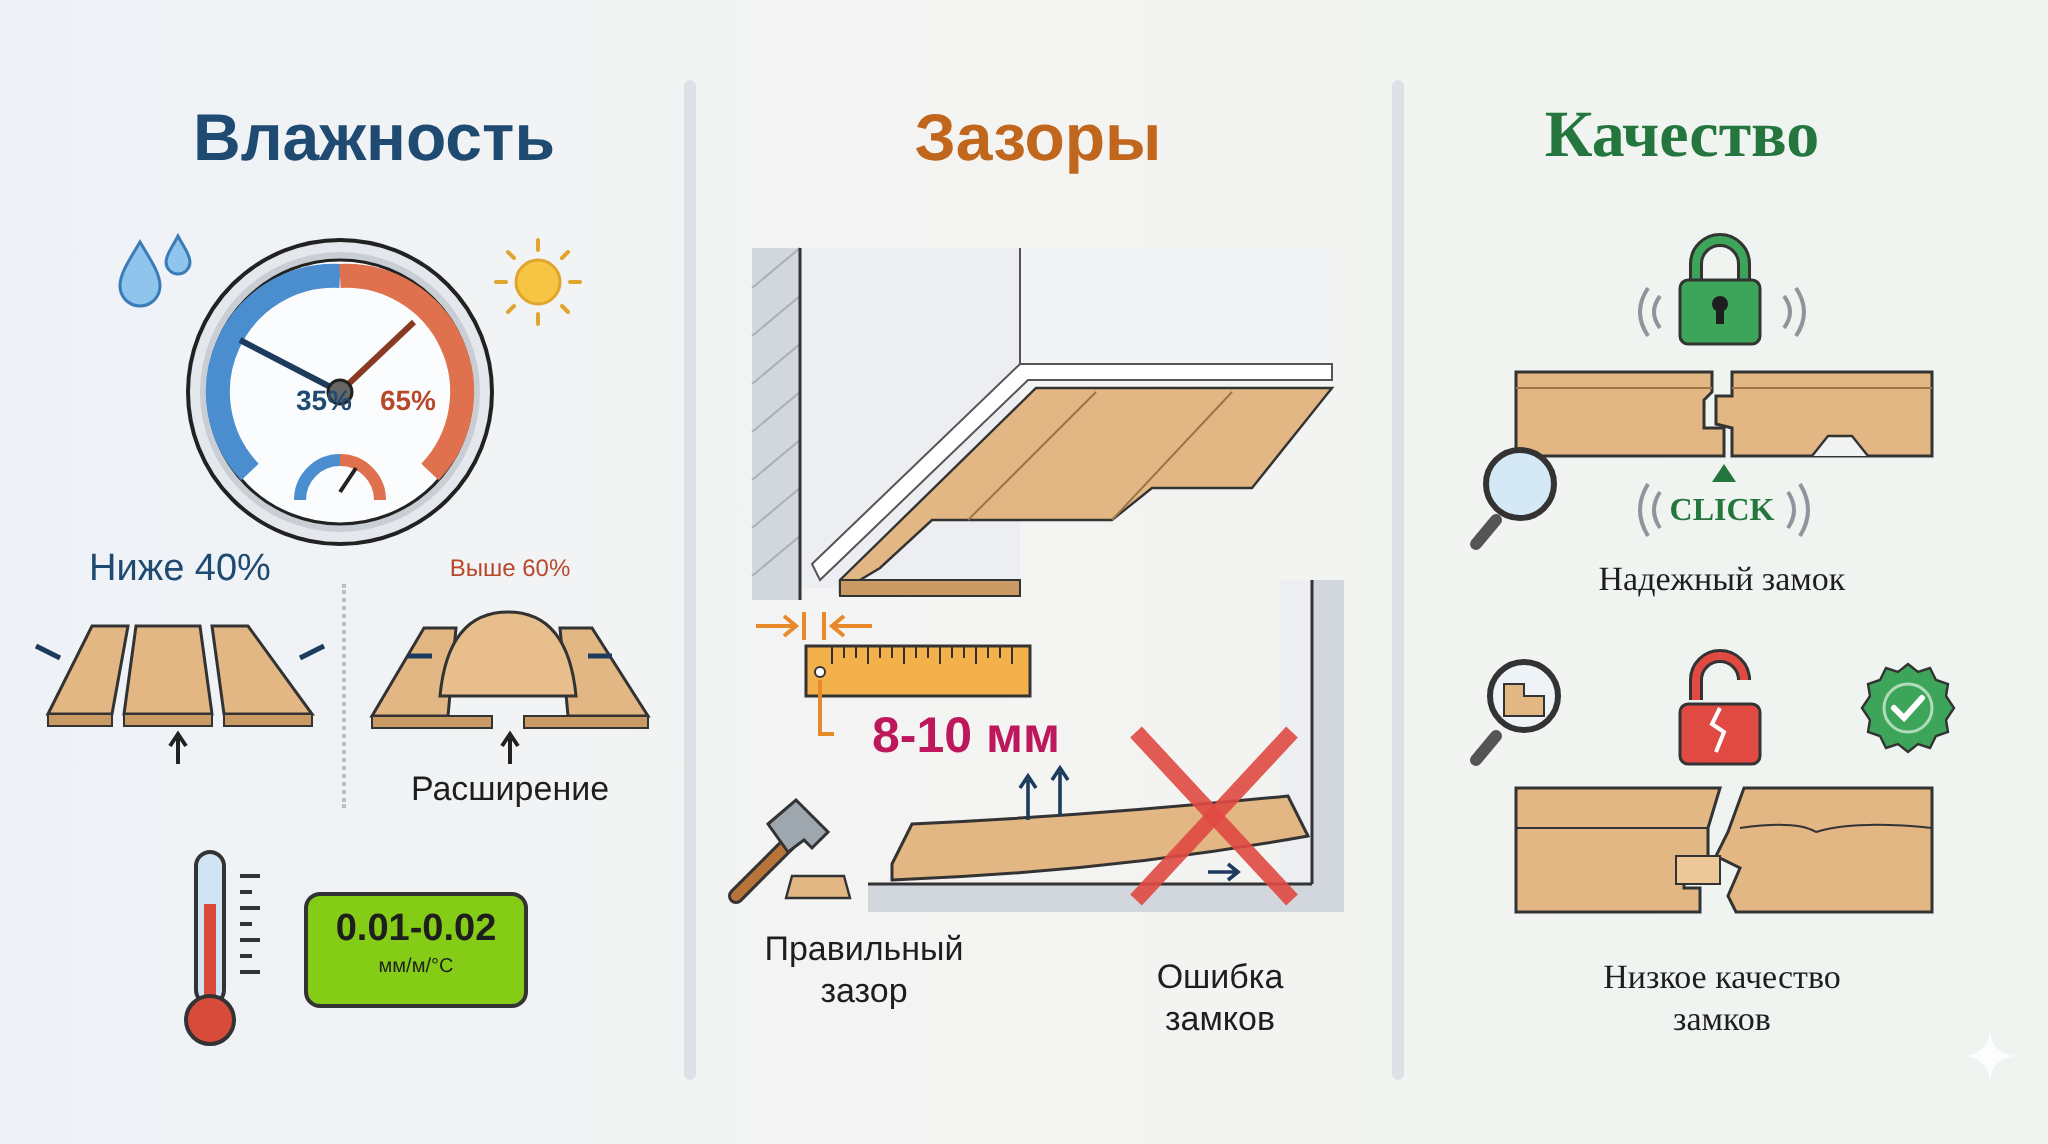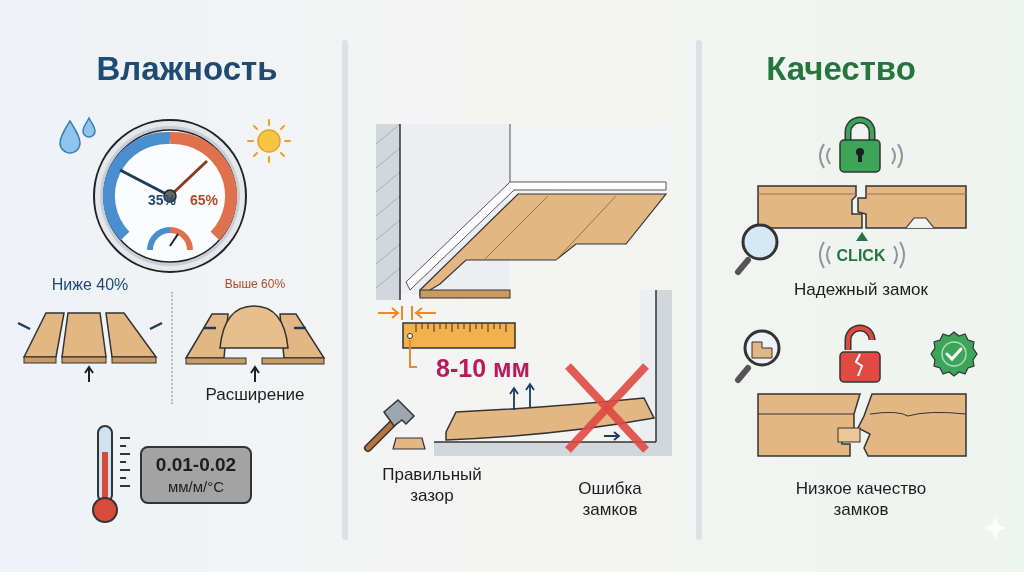--- a/index.html
+++ b/index.html
@@ -5,21 +5,21 @@
   * { box-sizing: border-box; margin: 0; padding: 0; }
   html, body { width: 1024px; height: 572px; overflow: hidden; }
   body {
     font-family: "Liberation Sans", "DejaVu Sans", sans-serif;
     background: linear-gradient(90deg, #eef2f7 0%, #f4f4f2 50%, #eef4f0 100%);
     position: relative;
   }
   .panel { position: absolute; top: 0; height: 572px; }
   .p1 { left: 0; width: 342px; }
   .p2 { left: 342px; width: 354px; }
-  .p3 { left: 696px; width: 290px; }
+  .p3 { left: 696px; width: 290px; font-family: Liberation Serif, serif; }
   .divider {
     position: absolute; top: 40px; width: 6px; height: 500px;
     background: #dde1e6; border-radius: 3px;
   }
   .title {
     position: absolute; top: 50px; left: 0; width: 100%;
     text-align: center; font-size: 33px; font-weight: bold;
   }
   .label {
     position: absolute; text-align: center; color: #1e1e1e;
@@ -62,21 +62,21 @@
     <line x1="78" y1="78" x2="28" y2="52" stroke="#1d3b5c" stroke-width="3"></line>
     <line x1="78" y1="78" x2="115" y2="43" stroke="#8a3a22" stroke-width="3"></line>
     <circle cx="78" cy="78" r="6" fill="#666" stroke="#222" stroke-width="1.5"></circle>
     <path d="M58 132 A20 20 0 0 1 78 112" fill="none" stroke="#4b8ed0" stroke-width="6"></path>
     <path d="M78 112 A20 20 0 0 1 98 132" fill="none" stroke="#e0714f" stroke-width="6"></path>
     <line x1="78" y1="128" x2="86" y2="116" stroke="#222" stroke-width="2"></line>
   </svg>
   <div class="label" style="left:118px;top:190px;width:40px;font-weight:bold;font-size:14px;color:#1f4a72;margin-left:24px;">35%</div>
   <div class="label" style="left:184px;top:190px;width:40px;font-weight:bold;font-size:14px;color:#b8482a;">65%</div>
 
-  <div class="label" style="left:30px;top:274px;width:120px;font-size:16px;color:#1f4a72;">Ниже 40%</div>
+  <div class="label" style="left:30px;top:274px;width:120px;font-size:19px;color:#1f4a72;">Ниже 40%</div>
   <div class="label" style="left:195px;top:274px;width:120px;font-size:12px;color:#b8482a;">Выше 60%</div>
 
   <div style="position:absolute;left:171px;top:292px;height:112px;border-left:2px dotted #b8bec6;"></div>
 
   <svg style="left:16px;top:305px;" width="148" height="60" viewBox="0 0 148 60">
     <polygon points="8,52 30,8 48,8 40,52" fill="#e3b784" stroke="#333" stroke-width="1.5"></polygon>
     <polygon points="46,52 52,8 84,8 90,52" fill="#e3b784" stroke="#333" stroke-width="1.5"></polygon>
     <polygon points="96,52 90,8 108,8 140,52" fill="#e3b784" stroke="#333" stroke-width="1.5"></polygon>
     <rect x="8" y="52" width="32" height="6" fill="#c99a63" stroke="#333" stroke-width="1"></rect>
     <rect x="46" y="52" width="44" height="6" fill="#c99a63" stroke="#333" stroke-width="1"></rect>
@@ -109,29 +109,30 @@
     <g stroke="#333" stroke-width="2">
       <line x1="30" y1="14" x2="40" y2="14"></line>
         <line x1="30" y1="22" x2="36" y2="22"></line>
       <line x1="30" y1="30" x2="40" y2="30"></line>
         <line x1="30" y1="38" x2="36" y2="38"></line>
       <line x1="30" y1="46" x2="40" y2="46"></line>
         <line x1="30" y1="54" x2="36" y2="54"></line>
       <line x1="30" y1="62" x2="40" y2="62"></line>
     </g>
   </svg>
-  <div style="position:absolute;left:140px;top:446px;width:112px;height:58px;background:#a3a3a3;border:2px solid #333;border-radius:8px;text-align:center;">
+  <div style="position:absolute;left:152px;top:446px;width:112px;height:58px;background:#84cc16;border:2px solid #333;border-radius:8px;text-align:center;">
     <div style="font-weight:bold;font-size:19px;margin-top:6px;color:#1e1e1e;">0.01-0.02</div>
-    <div style="font-size:15px;margin-top:2px;color:#1e1e1e;">мм/м/°C</div>
+    <div style="font-size:10px;margin-top:2px;color:#1e1e1e;">мм/м/°C</div>
   </div>
 </div>
 
 <div class="divider" style="left:342px;"></div>
 
 <div class="panel p2">
+  <div class="title" style="color:#c0661d;">Зазоры</div>
 
   <svg style="left:34px;top:124px;" width="290" height="180" viewBox="0 0 290 180">
     <rect x="0" y="0" width="24" height="176" fill="#d2d7dd"></rect>
     <g stroke="#aab1b9" stroke-width="1">
       <line x1="0" y1="20" x2="24" y2="0"></line>
         <line x1="0" y1="44" x2="24" y2="24"></line>
         <line x1="0" y1="68" x2="24" y2="48"></line>
       <line x1="0" y1="92" x2="24" y2="72"></line>
         <line x1="0" y1="116" x2="24" y2="96"></line>
         <line x1="0" y1="140" x2="24" y2="120"></line>

